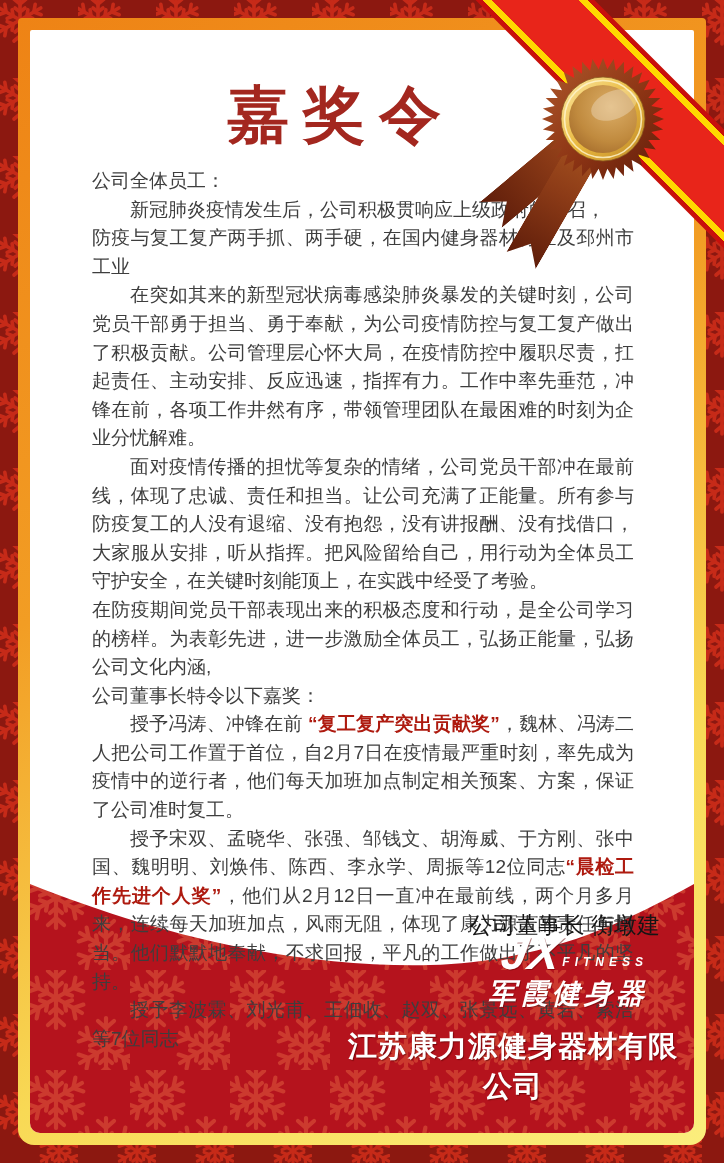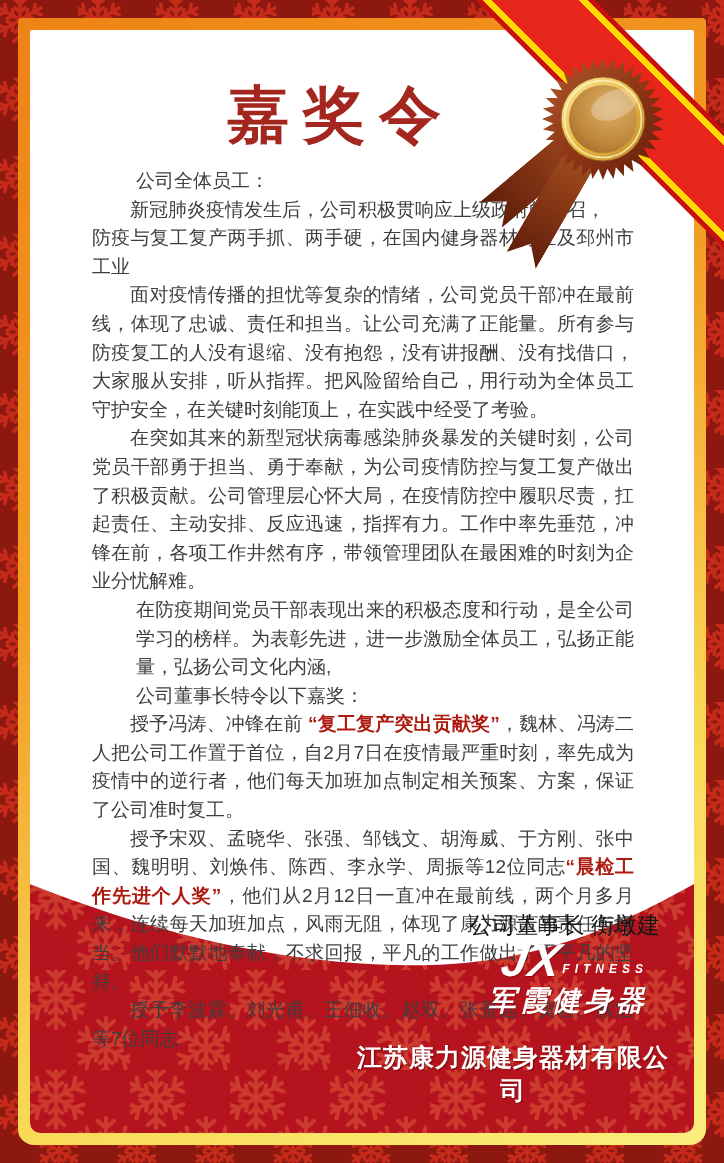--- a/index.html
+++ b/index.html
@@ -10,34 +10,34 @@
          background:linear-gradient(150deg,#ee8315 0%,#f29d24 40%,#f8d955 72%,#fbee7d 100%);
          border-radius:4px 4px 16px 16px;padding:12px;box-sizing:border-box;}
   .content{position:relative;width:100%;height:100%;background:#ffffff;
            border-radius:2px 2px 10px 10px;overflow:hidden;}
   .doc-title{margin:45px 56px 0 0;text-align:center;
              font-family:"Liberation Serif","DejaVu Serif",serif;font-weight:bold;
              font-size:62px;line-height:80px;color:#a3271f;letter-spacing:14px;text-indent:14px;}
   .body-text{position:relative;z-index:3;margin:12px 60px 0 62px;font-size:19px;line-height:28.6px;
              color:#3e3e3e;text-align:justify;}
   .body-text p{margin:0;text-indent:2em;}
-  .body-text p.noindent{text-indent:0;margin-left:44px;}
+  .body-text p.noindent{text-indent:0;}
   .award-name{color:#ae1a0f;font-weight:bold;}
   .signature{position:absolute;right:34px;top:880px;z-index:3;text-align:right;
              font-size:23px;line-height:30px;color:#151515;margin-left:21px;}
   .footer-svg{position:absolute;left:0;bottom:0;z-index:2;display:block;}
   .logos{position:absolute;right:16px;bottom:26px;z-index:4;width:330px;color:#fff;text-align:center;}
   .jx-row{display:flex;align-items:flex-end;justify-content:flex-end;padding-right:30px;
           font-style:italic;font-weight:bold;}
   .jx-mark{font-size:46px;line-height:38px;letter-spacing:2px;transform:skewX(-10deg);
            text-shadow:1px 1px 0 rgba(100,0,0,.5);}
   .fitness{font-size:12px;letter-spacing:5px;margin-bottom:3px;}
   .jx-cn{font-size:28px;font-weight:bold;font-style:italic;letter-spacing:4px;text-align:right;
          padding-right:30px;margin-top:3px;text-shadow:1px 1px 0 rgba(100,0,0,.5);}
-  .company{margin-top:21px;font-size:25px;font-weight:bold;letter-spacing:1px;
+  .company{margin-top:14px;font-size:29px;font-weight:bold;letter-spacing:1px;
            text-shadow:1px 1px 1px rgba(90,0,0,.65);}
   .ribbon-band{position:absolute;left:640px;top:105px;width:500px;height:84px;z-index:5;
       transform:translate(-50%,-50%) rotate(45deg);
       background:linear-gradient(to bottom,
         #c8100c 0%,#c8100c 6%,#ffd900 6%,#ffd900 13.5%,
         #e8251a 13.5%,#e8251a 86.5%,#ffd900 86.5%,#ffd900 94%,#c8100c 94%,#c8100c 100%);}
   .ribbon-tail{position:absolute;height:34px;z-index:6;transform-origin:100% 50%;
       background:linear-gradient(90deg,#5f1d0a,#8c3b17 60%,#a4511f);
       clip-path:polygon(0% 0%,100% 0%,100% 100%,0% 100%,15% 50%);}
   .tail-1{left:458px;top:108px;width:140px;transform:rotate(-40deg);}
@@ -102,22 +102,22 @@
           </pattern>
         </defs>
         <path d="M0,14 C 120,62 260,98 400,95 C 520,92 602,48 664,14 L664,263 L0,263 Z" fill="url(#patBright)"></path>
       </svg>
 
       <div class="doc-title">嘉奖令</div>
 
       <div class="body-text">
         <p class="noindent"><span>公司全体员工：</span></p>
         <p><span>新冠肺炎疫情发生后，公司积极贯响应上级政府的号召，</span><br><span>防疫与复工复产两手抓、两手硬，在国内健身器材行业及邳州市工业</span><br></p>
+        <p>在突如其来的新型冠状病毒感染肺炎暴发的关键时刻，公司党员干部勇于担当、勇于奉献，为公司疫情防控与复工复产做出了积极贡献。公司管理层心怀大局，在疫情防控中履职尽责，扛起责任、主动安排、反应迅速，指挥有力。工作中率先垂范，冲锋在前，各项工作井然有序，带领管理团队在最困难的时刻为企业分忧解难。</p>
         <p>面对疫情传播的担忧等复杂的情绪，公司党员干部冲在最前线，体现了忠诚、责任和担当。让公司充满了正能量。所有参与防疫复工的人没有退缩、没有抱怨，没有讲报酬、没有找借口，大家服从安排，听从指挥。把风险留给自己，用行动为全体员工守护安全，在关键时刻能顶上，在实践中经受了考验。</p>
-        <p>在突如其来的新型冠状病毒感染肺炎暴发的关键时刻，公司党员干部勇于担当、勇于奉献，为公司疫情防控与复工复产做出了积极贡献。公司管理层心怀大局，在疫情防控中履职尽责，扛起责任、主动安排、反应迅速，指挥有力。工作中率先垂范，冲锋在前，各项工作井然有序，带领管理团队在最困难的时刻为企业分忧解难。</p>
         <p class="noindent">在防疫期间党员干部表现出来的积极态度和行动，是全公司学习的榜样。为表彰先进，进一步激励全体员工，弘扬正能量，弘扬公司文化内涵,</p>
         <p class="noindent">公司董事长特令以下嘉奖：</p>
         <p><span>授予冯涛、冲锋在前 </span><span class="award-name">“复工复产突出贡献奖”</span><span>，魏林、冯涛二人把公司工作置于首位，自2月7日在疫情最严重时刻，率先成为疫情中的逆行者，他们每天加班加点制定相关预案、方案，保证了公司准时复工。</span></p>
         <p><span>授予宋双、孟晓华、张强、邹钱文、胡海威、于方刚、张中国、魏明明、刘焕伟、陈西、李永学、周振等12位同志</span><span class="award-name">“晨检工作先进个人奖”</span><span>，他们从2月12日一直冲在最前线，两个月多月来，连续每天加班加点，风雨无阻，体现了康力源人的责任与担当。他们默默地奉献，不求回报，平凡的工作做出了不平凡的坚持。</span></p>
         <p><span>授予李波霖、刘光甫、王佃收、赵双、张景远、黄岩、索浩等7位同志</span><br></p>
 
       </div>
 
       <div class="signature">
         <div>公司董事长 衡墩建</div>

